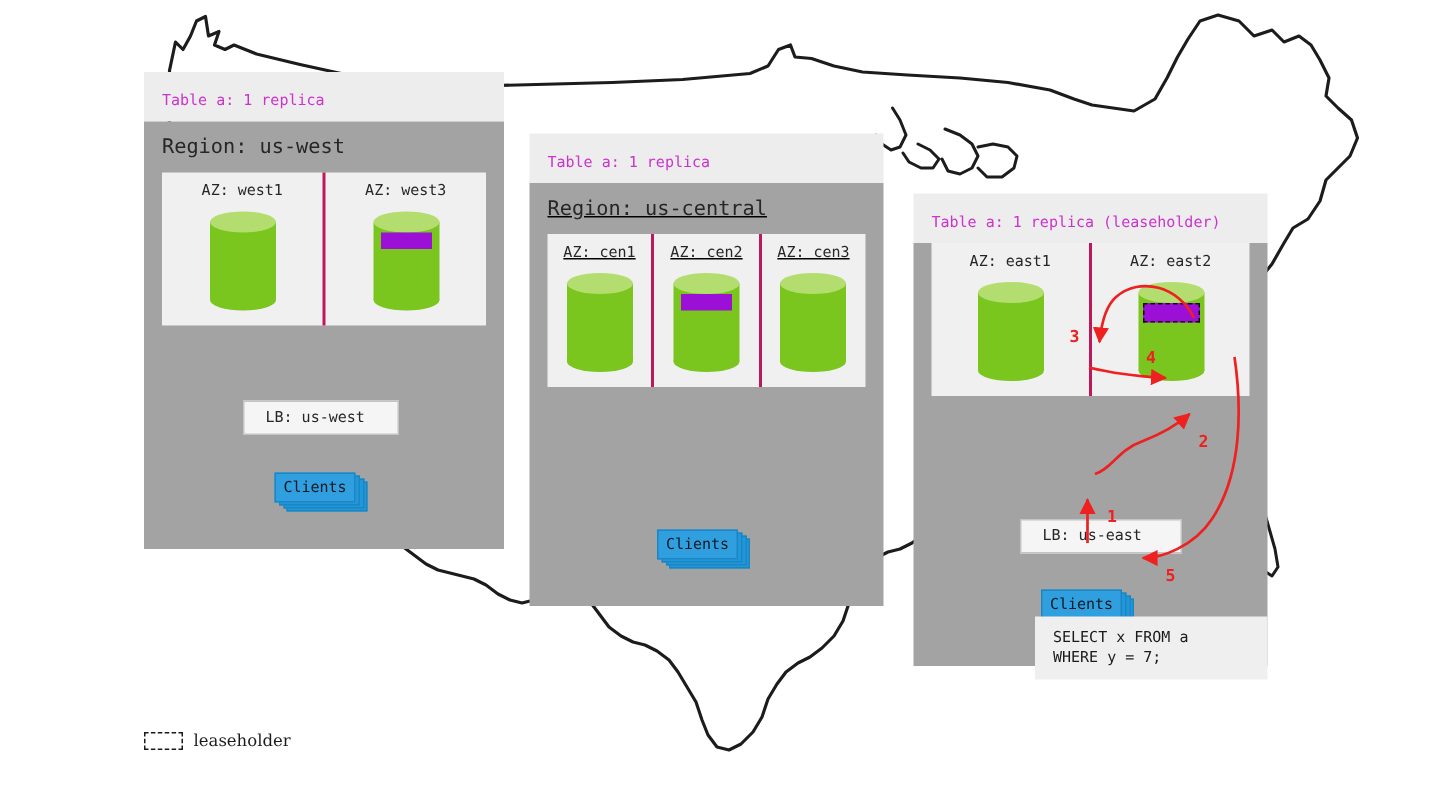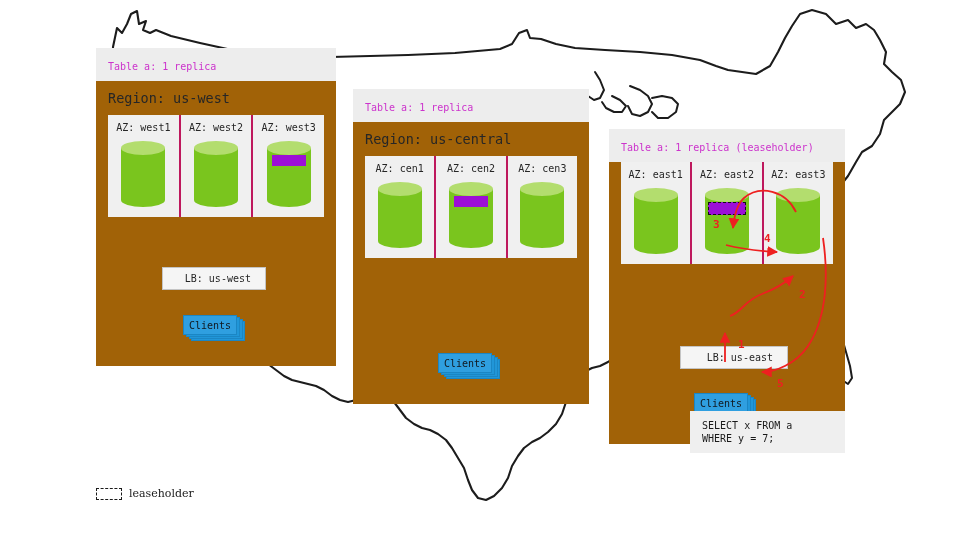--- a/index.html
+++ b/index.html
@@ -23,21 +23,21 @@
     box-sizing:border-box;
   }
   .panel-header-text{
     color:#cc33cc;
     font-size:10px;
     font-family:"DejaVu Sans Mono","Liberation Mono",monospace;
     letter-spacing:0px;
     white-space:nowrap;
   }
   .panel-body{
-    background:#a16207;
+    background:#a3a3a3;
     padding:0 0 10px 0;
     position:relative;
     box-sizing:border-box;
   }
   .region-title{
     color:#262626;
     font-size:13.5px;
     padding:9px 0 9px 12px;
     white-space:nowrap;
     font-family:"DejaVu Sans Mono","Liberation Mono",monospace;
@@ -100,21 +100,21 @@
 
   .lb-box{
     position:absolute;
     background:#f5f5f5;
     border:1px solid #c4c4c4;
     font-size:10px;
     color:#262626;
     padding:5px 14px;
     white-space:nowrap;
     box-sizing:border-box;
-    text-align:right;
+    text-align:left;
     font-family:"DejaVu Sans Mono","Liberation Mono",monospace;
     z-index:8;
   }
 
   
   .clients{position:absolute;z-index:9;width:62px;height:26px;}
   .clients .sheet{
     position:absolute;
     width:54px;height:20px;
     background:#2196d8;
@@ -225,30 +225,20 @@
           <div class="az-label">AZ: west1</div>
           <div class="cyl-wrap">
             <div class="cylinder">
               <div class="cyl-bot"></div>
                 <div class="cyl-body"></div>
                 <div class="cyl-top"></div>
             </div>
           </div>
         </div>
         <div class="az-cell">
-          <div class="az-label">AZ: west2</div>
-          <div class="cyl-wrap">
-            <div class="cylinder">
-              <div class="cyl-bot"></div>
-                <div class="cyl-body"></div>
-                <div class="cyl-top"></div>
-            </div>
-          </div>
-        </div>
-        <div class="az-cell">
           <div class="az-label">AZ: west3</div>
           <div class="cyl-wrap">
             <div class="cylinder">
               <div class="cyl-bot"></div>
                 <div class="cyl-body"></div>
                 <div class="cyl-top"></div>
               <div class="range"></div>
             </div>
           </div>
         </div>
@@ -261,21 +251,21 @@
           <div class="sheet s4"></div>
         <div class="label">Clients</div>
       </div>
     </div>
   </div>
 
   <div class="region-panel" style="left:353px;top:89px;width:236px;">
     <div class="panel-header">
       <span class="panel-header-text">Table a: 1 replica</span>
     </div>
-    <div class="panel-body" style="height:282px;">
+    <div class="panel-body" style="height:282px;text-decoration:underline;">
       <div class="region-title">Region: us-central</div>
       <div class="az-row">
         <div class="az-cell">
           <div class="az-label">AZ: cen1</div>
           <div class="cyl-wrap">
             <div class="cylinder">
               <div class="cyl-bot"></div>
                 <div class="cyl-body"></div>
                 <div class="cyl-top"></div>
             </div>
@@ -330,30 +320,20 @@
           </div>
         </div>
         <div class="az-cell">
           <div class="az-label">AZ: east2</div>
           <div class="cyl-wrap">
             <div class="cylinder">
               <div class="cyl-bot"></div>
                 <div class="cyl-body"></div>
                 <div class="cyl-top"></div>
               <div class="range leaseholder"></div>
-            </div>
-          </div>
-        </div>
-        <div class="az-cell">
-          <div class="az-label">AZ: east3</div>
-          <div class="cyl-wrap">
-            <div class="cylinder">
-              <div class="cyl-bot"></div>
-                <div class="cyl-body"></div>
-                <div class="cyl-top"></div>
             </div>
           </div>
         </div>
       </div>
       <div class="lb-box" style="left:71px;top:184px;width:108px;">LB: us-east</div>
       <div class="clients" style="left:85px;top:231px;">
         <div class="sheet s1"></div>
           <div class="sheet s2"></div>
         <div class="sheet s3"></div>
           <div class="sheet s4"></div>

